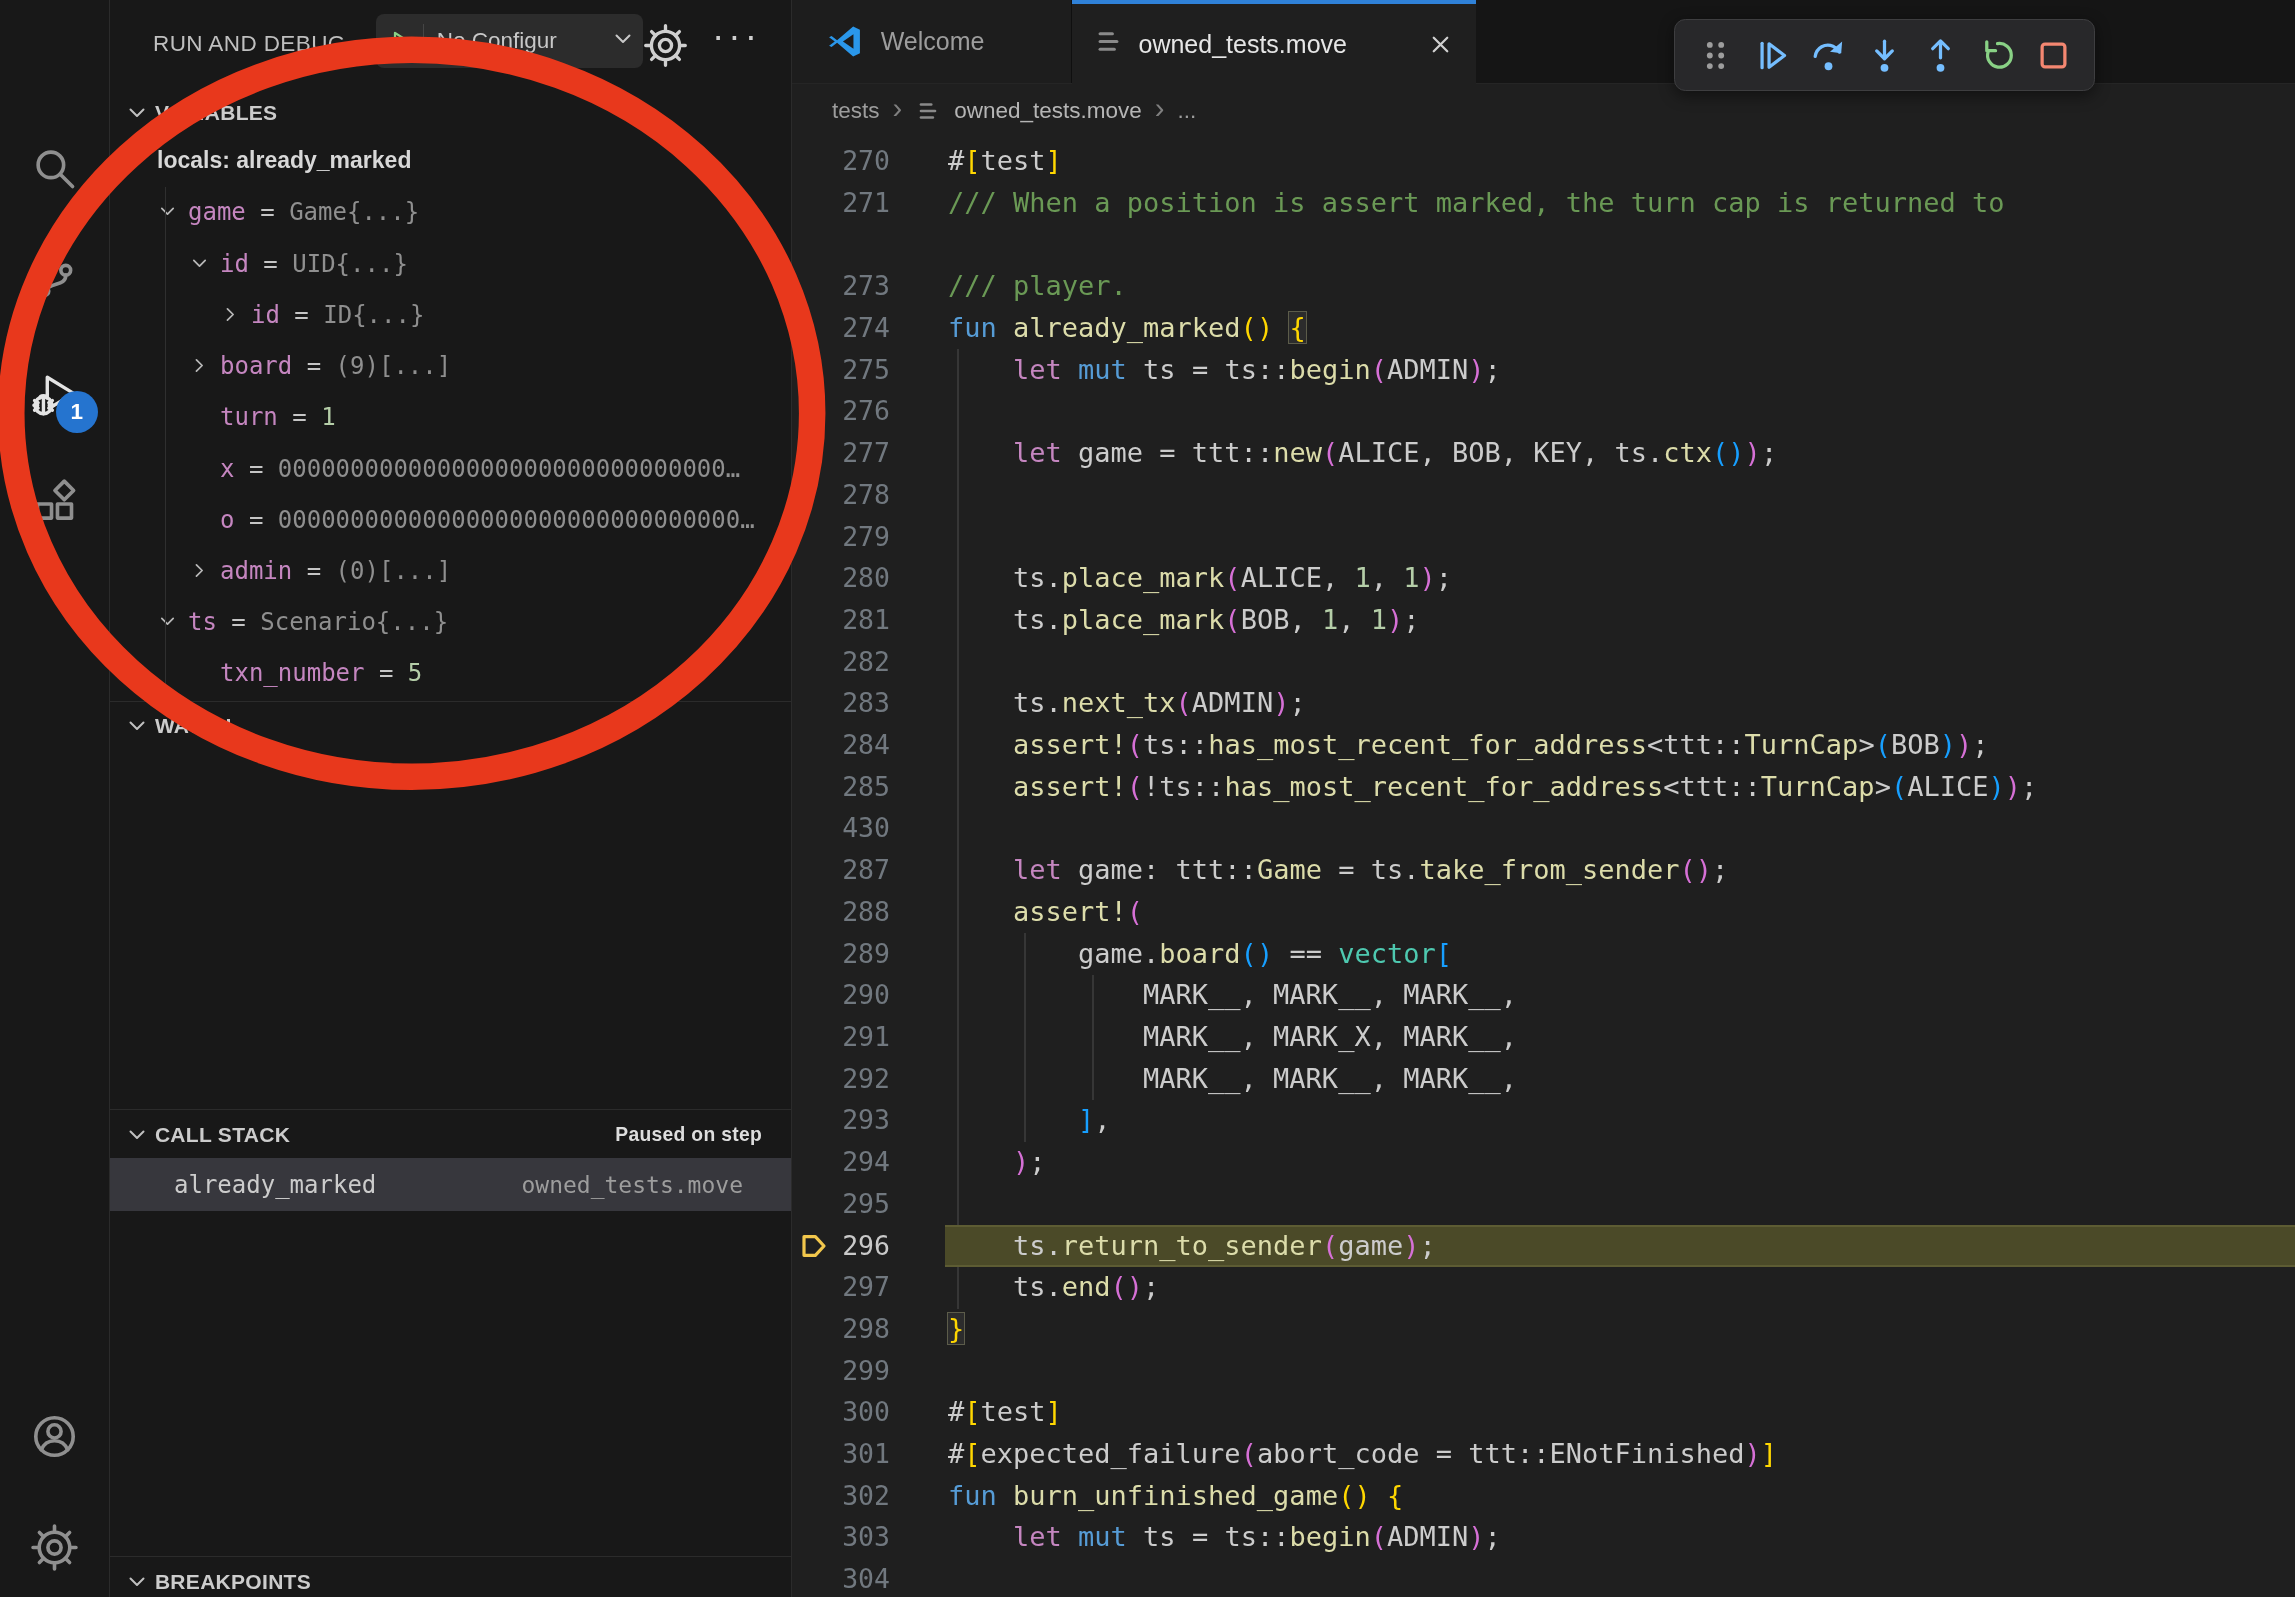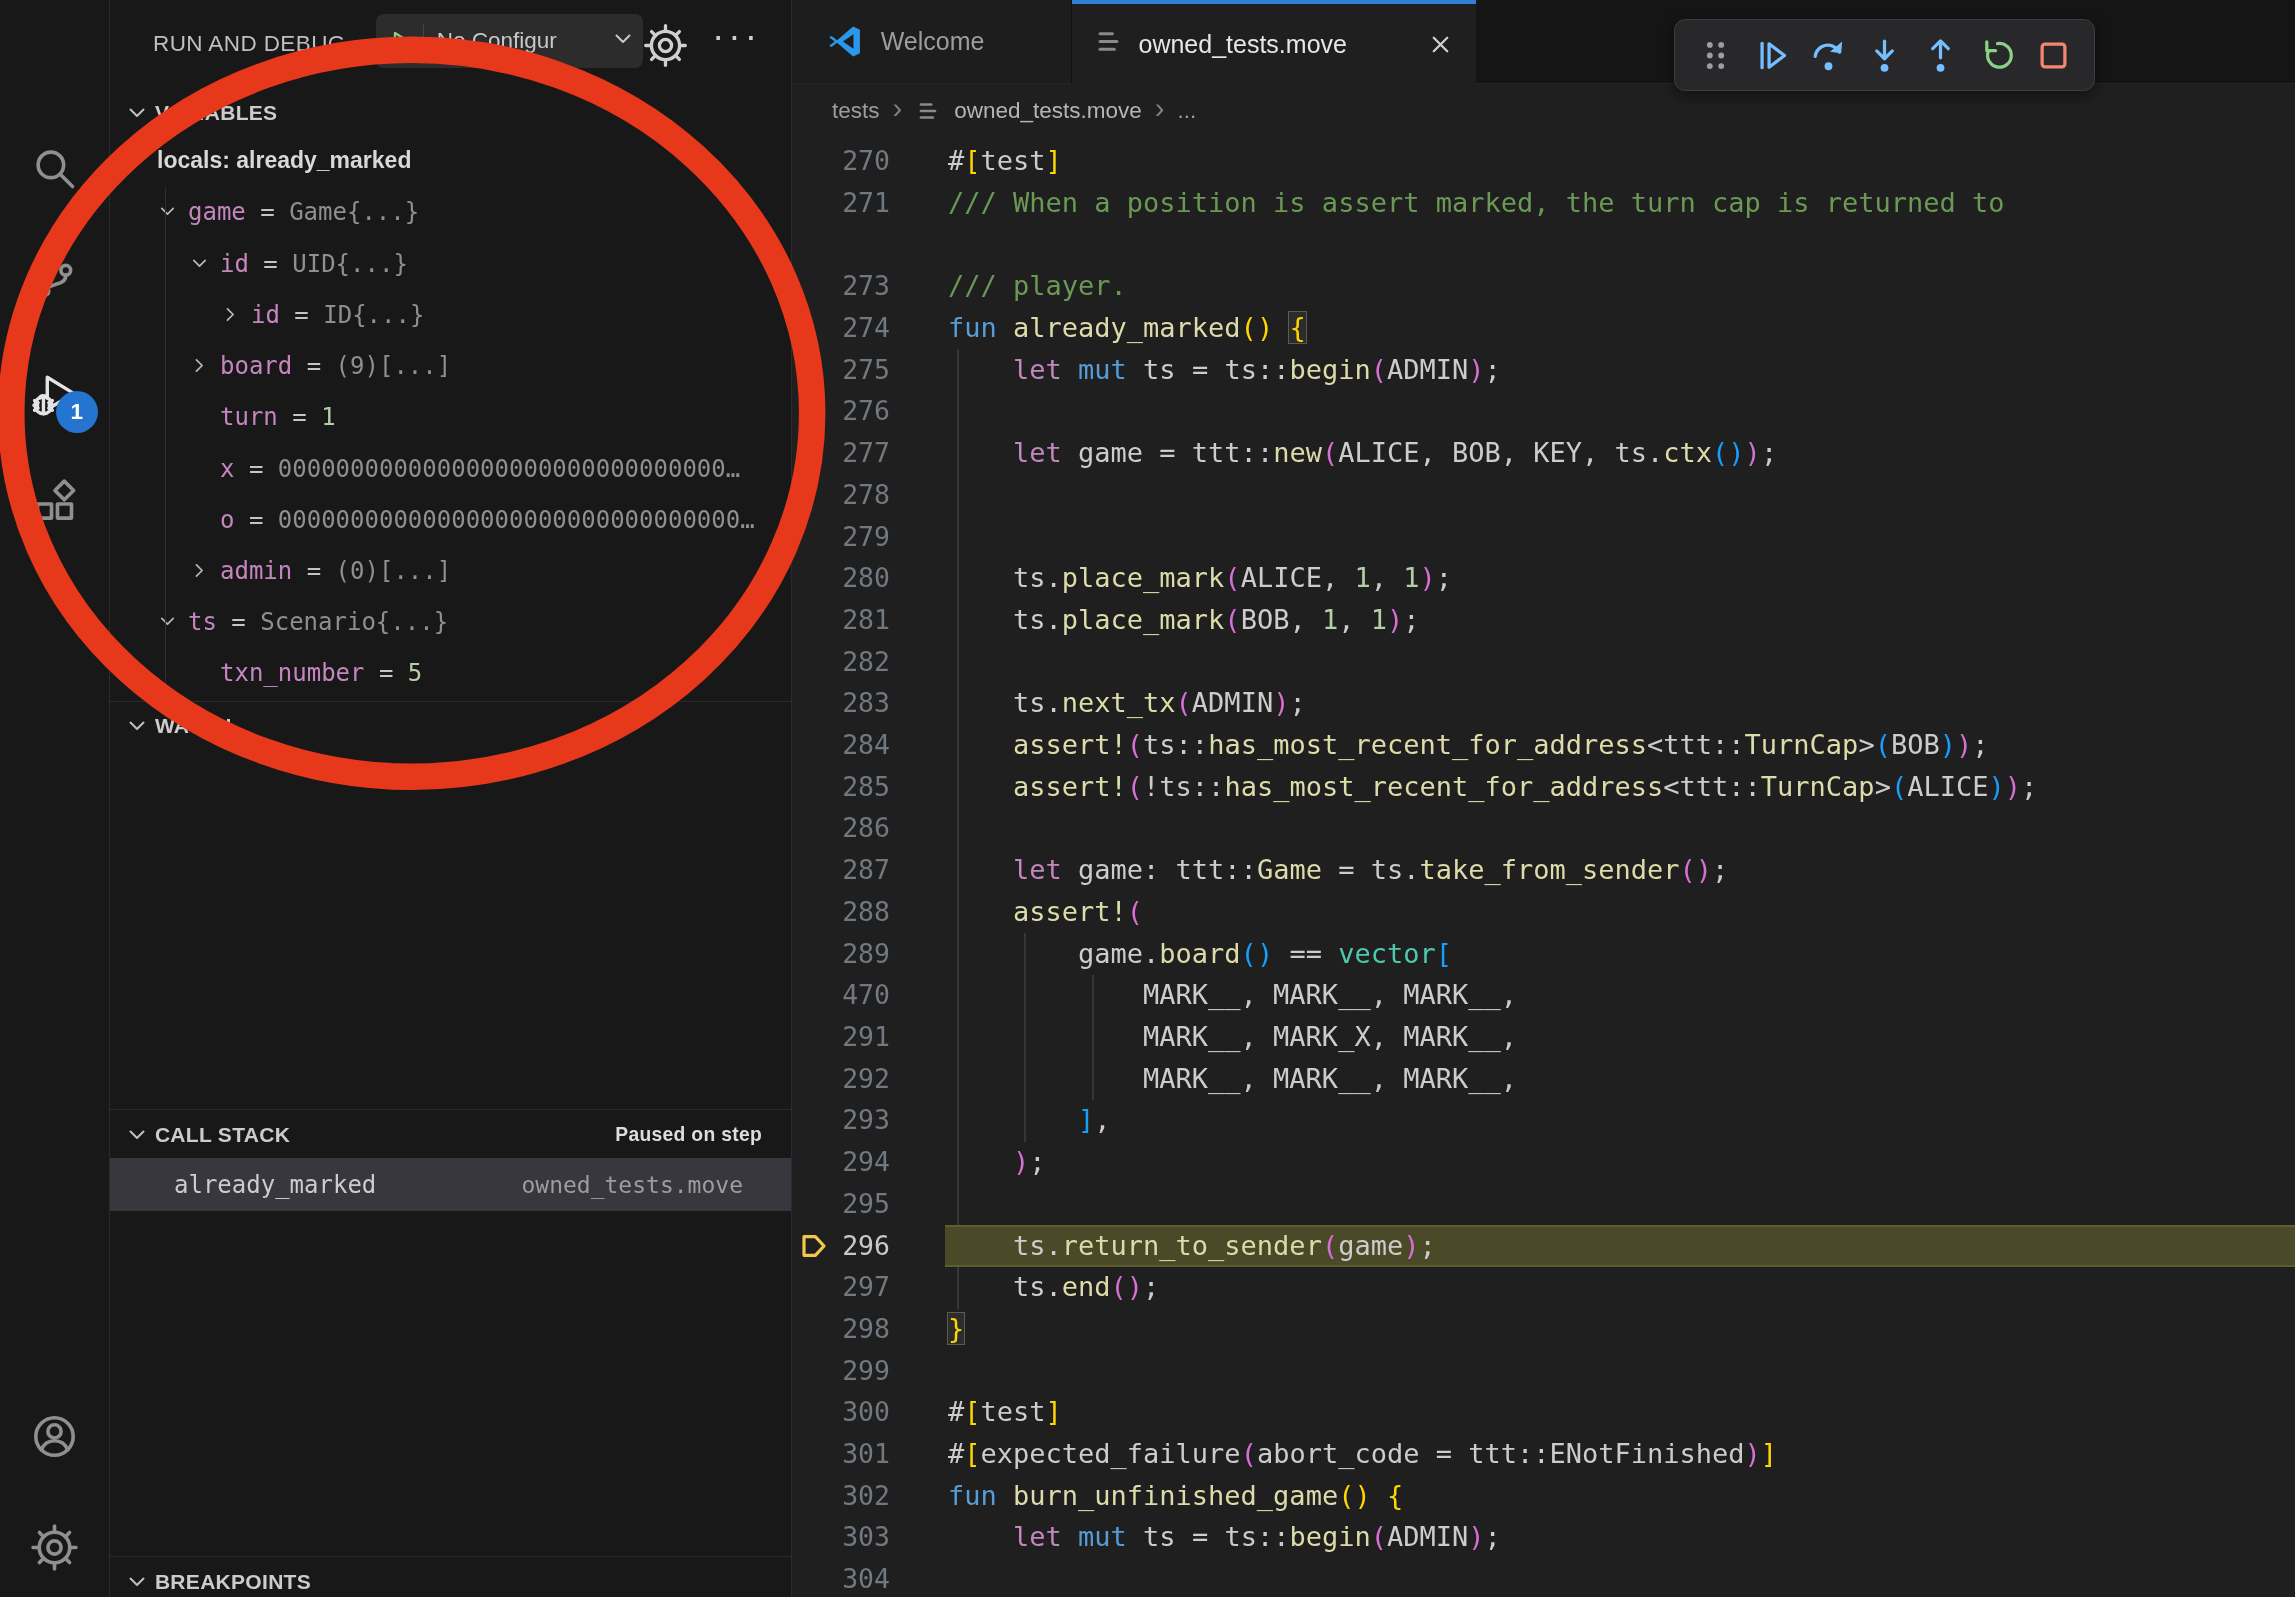--- a/index.html
+++ b/index.html
@@ -379,25 +379,25 @@
       <div class="cl" style="top: 253px;"><div class="num">276</div><div class="txt"></div></div>
       <div class="cl" style="top: 295px;"><div class="num">277</div><div class="txt"><span class="pl">    </span><span class="ctl">let</span><span class="pl"> game = ttt::</span><span class="fn">new</span><span class="b2">(</span><span class="pl">ALICE, BOB, KEY, ts.</span><span class="fn">ctx</span><span class="b3">(</span><span class="b3">)</span><span class="b2">)</span><span class="pl">;</span></div></div>
       <div class="cl" style="top: 337px;"><div class="num">278</div></div>
       <div class="cl" style="top: 379px;"><div class="num">279</div><div class="txt"></div></div>
       <div class="cl" style="top: 420px;"><div class="num">280</div><div class="txt"><span class="pl">    ts.</span><span class="fn">place_mark</span><span class="b2">(</span><span class="pl">ALICE, </span><span class="num2">1</span><span class="pl">, </span><span class="num2">1</span><span class="b2">)</span><span class="pl">;</span></div></div>
       <div class="cl" style="top: 462px;"><div class="num">281</div><div class="txt"><span class="pl">    ts.</span><span class="fn">place_mark</span><span class="b2">(</span><span class="pl">BOB, </span><span class="num2">1</span><span class="pl">, </span><span class="num2">1</span><span class="b2">)</span><span class="pl">;</span></div></div>
       <div class="cl" style="top: 504px;"><div class="num">282</div><div class="txt"></div></div>
       <div class="cl" style="top: 545px;"><div class="num">283</div><div class="txt"><span class="pl">    ts.</span><span class="fn">next_tx</span><span class="b2">(</span><span class="pl">ADMIN</span><span class="b2">)</span><span class="pl">;</span></div></div>
       <div class="cl" style="top: 587px;"><div class="num">284</div><div class="txt"><span class="pl">    </span><span class="fn">assert!</span><span class="b2">(</span><span class="pl">ts::</span><span class="fn">has_most_recent_for_address</span><span class="pl">&lt;ttt::</span><span class="fn">TurnCap</span><span class="pl">&gt;</span><span class="b3">(</span><span class="pl">BOB</span><span class="b3">)</span><span class="b2">)</span><span class="pl">;</span></div></div>
       <div class="cl" style="top: 629px;"><div class="num">285</div><div class="txt"><span class="pl">    </span><span class="fn">assert!</span><span class="b2">(</span><span class="pl">!ts::</span><span class="fn">has_most_recent_for_address</span><span class="pl">&lt;ttt::</span><span class="fn">TurnCap</span><span class="pl">&gt;</span><span class="b3">(</span><span class="pl">ALICE</span><span class="b3">)</span><span class="b2">)</span><span class="pl">;</span></div></div>
-      <div class="cl" style="top: 670px;"><div class="num">286</div><div class="txt"></div></div>
+      <div class="cl" style="top: 670px;"><div class="num">430</div><div class="txt"></div></div>
       <div class="cl" style="top: 712px;"><div class="num">287</div><div class="txt"><span class="pl">    </span><span class="ctl">let</span><span class="pl"> game: ttt::</span><span class="fn">Game</span><span class="pl"> = ts.</span><span class="fn">take_from_sender</span><span class="b2">(</span><span class="b2">)</span><span class="pl">;</span></div></div>
       <div class="cl" style="top: 754px;"><div class="num">288</div><div class="txt"><span class="pl">    </span><span class="fn">assert!</span><span class="b2">(</span></div></div>
       <div class="cl" style="top: 796px;"><div class="num">289</div><div class="txt"><span class="pl">        game.</span><span class="fn">board</span><span class="b3">(</span><span class="b3">)</span><span class="pl"> == </span><span class="ty">vector</span><span class="b3">[</span></div></div>
-      <div class="cl" style="top: 837px;"><div class="num">470</div><div class="txt"><span class="pl">            MARK__, MARK__, MARK__,</span></div></div>
+      <div class="cl" style="top: 837px;"><div class="num">290</div><div class="txt"><span class="pl">            MARK__, MARK__, MARK__,</span></div></div>
       <div class="cl" style="top: 879px;"><div class="num">291</div><div class="txt"><span class="pl">            MARK__, MARK_X, MARK__,</span></div></div>
       <div class="cl" style="top: 921px;"><div class="num">292</div><div class="txt"><span class="pl">            MARK__, MARK__, MARK__,</span></div></div>
       <div class="cl" style="top: 962px;"><div class="num">293</div><div class="txt"><span class="pl">        </span><span class="b3">]</span><span class="pl">,</span></div></div>
       <div class="cl" style="top: 1004px;"><div class="num">294</div><div class="txt"><span class="pl">    </span><span class="b2">)</span><span class="pl">;</span></div></div>
       <div class="cl" style="top: 1046px;"><div class="num">295</div><div class="txt"></div></div>
       <div class="cl hl" style="top: 1088px;"><svg viewBox="0 0 24 24" class="marker">
           <use href="#sym-stackframe"></use>
         </svg><div class="num">296</div><div class="txt"><span class="pl">    ts.</span><span class="fn">return_to_sender</span><span class="b2">(</span><span class="pl">game</span><span class="b2">)</span><span class="pl">;</span></div></div>
       <div class="cl" style="top: 1129px;"><div class="num">297</div><div class="txt"><span class="pl">    ts.</span><span class="fn">end</span><span class="b2">(</span><span class="b2">)</span><span class="pl">;</span></div></div>
       <div class="cl" style="top: 1171px;"><div class="num">298</div><div class="txt"><span class="b1m">}</span></div></div>

